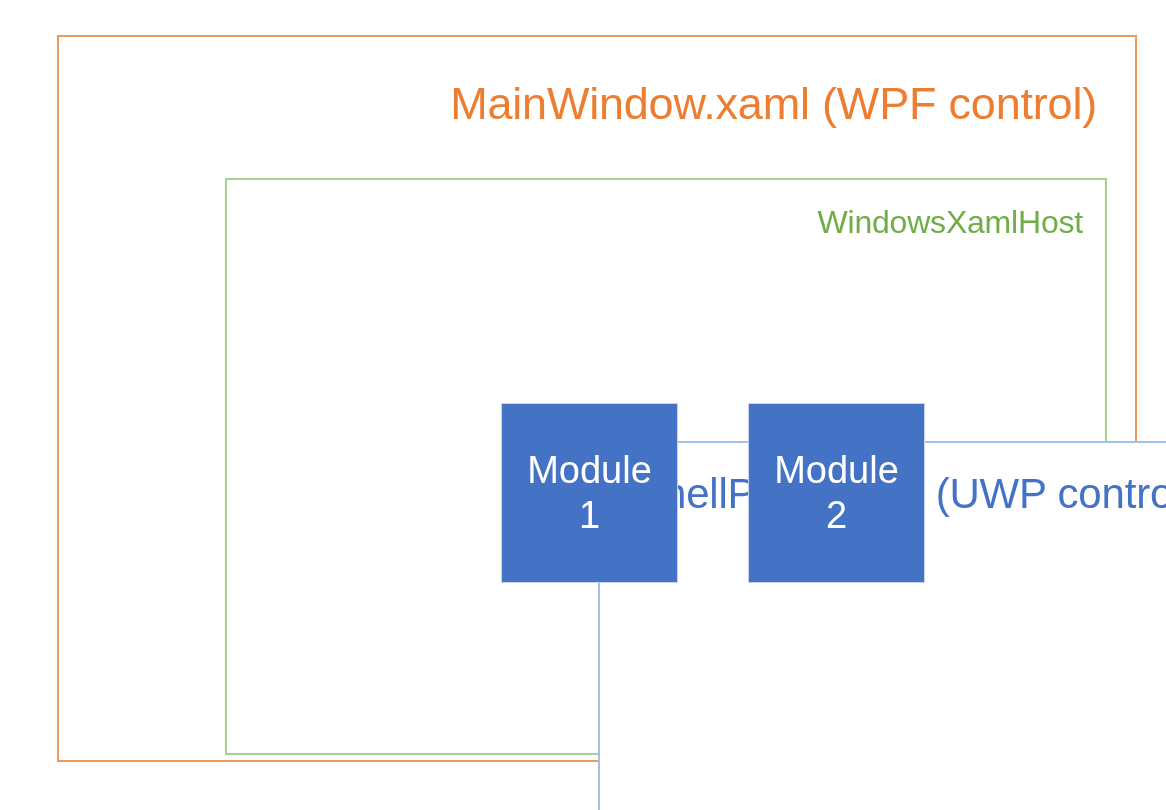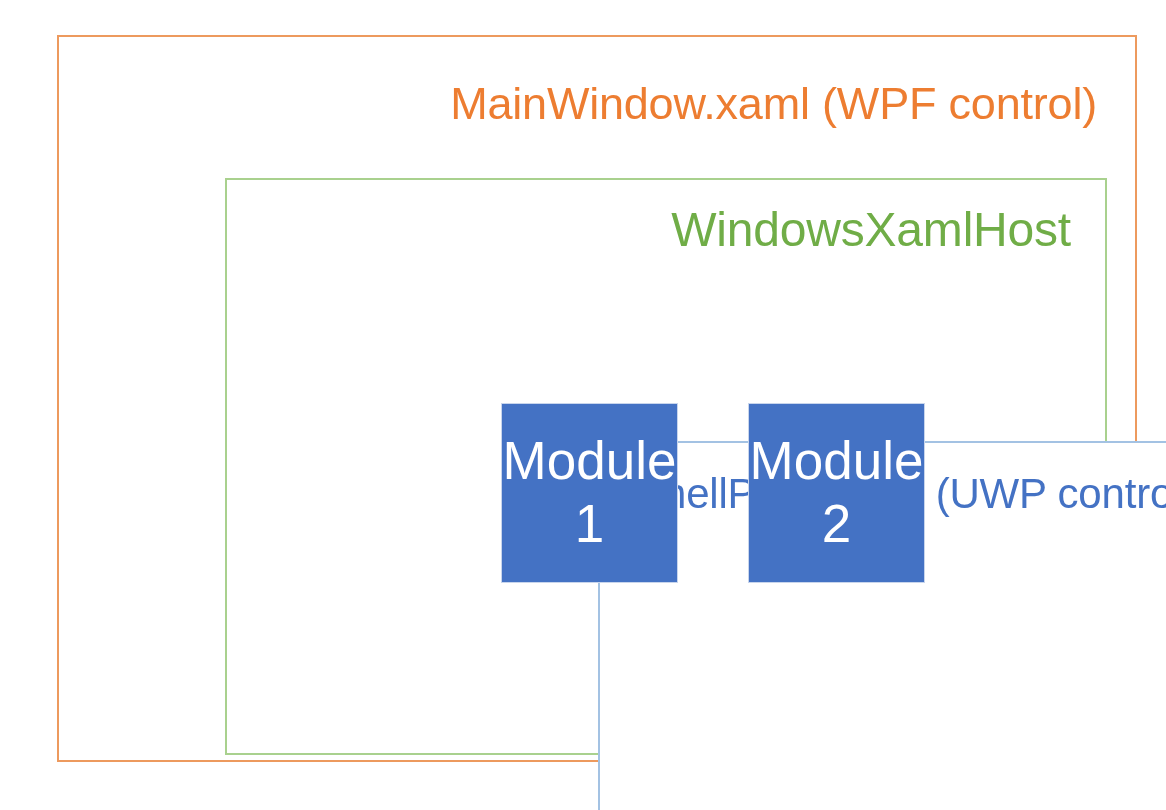--- a/index.html
+++ b/index.html
@@ -51,23 +51,23 @@
     left: 166px;
     top: 141px;
     width: 882px;
     height: 577px;
     box-sizing: border-box;
     border: 2px solid #A9D18E;
     background: #ffffff;
   }
   .label-middle {
     position: absolute;
-    right: 34px;
+    right: 22px;
     top: 26px;
-    font-size: 48px;
+    font-size: 32px;
     line-height: 1.0;
     color: #70AD47;
     white-space: nowrap;
     letter-spacing: -0.2px;
   }
 
   
   .box-inner {
     position: absolute;
     left: 371px;
@@ -95,21 +95,21 @@
     width: 177px;
     height: 180px;
     box-sizing: border-box;
     background: #4472C4;
     border: 1px solid #C8D5EC;
     display: flex;
     flex-direction: column;
     align-items: center;
     justify-content: center;
     color: #ffffff;
-    font-size: 53px;
+    font-size: 38px;
     line-height: 1.18;
     text-align: center;
   }
   .module-1 { left: 501px; top: 403px; }
   .module-2 { left: 748px; top: 403px; }
   .module .m-line { display: block; }
 </style>
 </head>
 <body>
 

